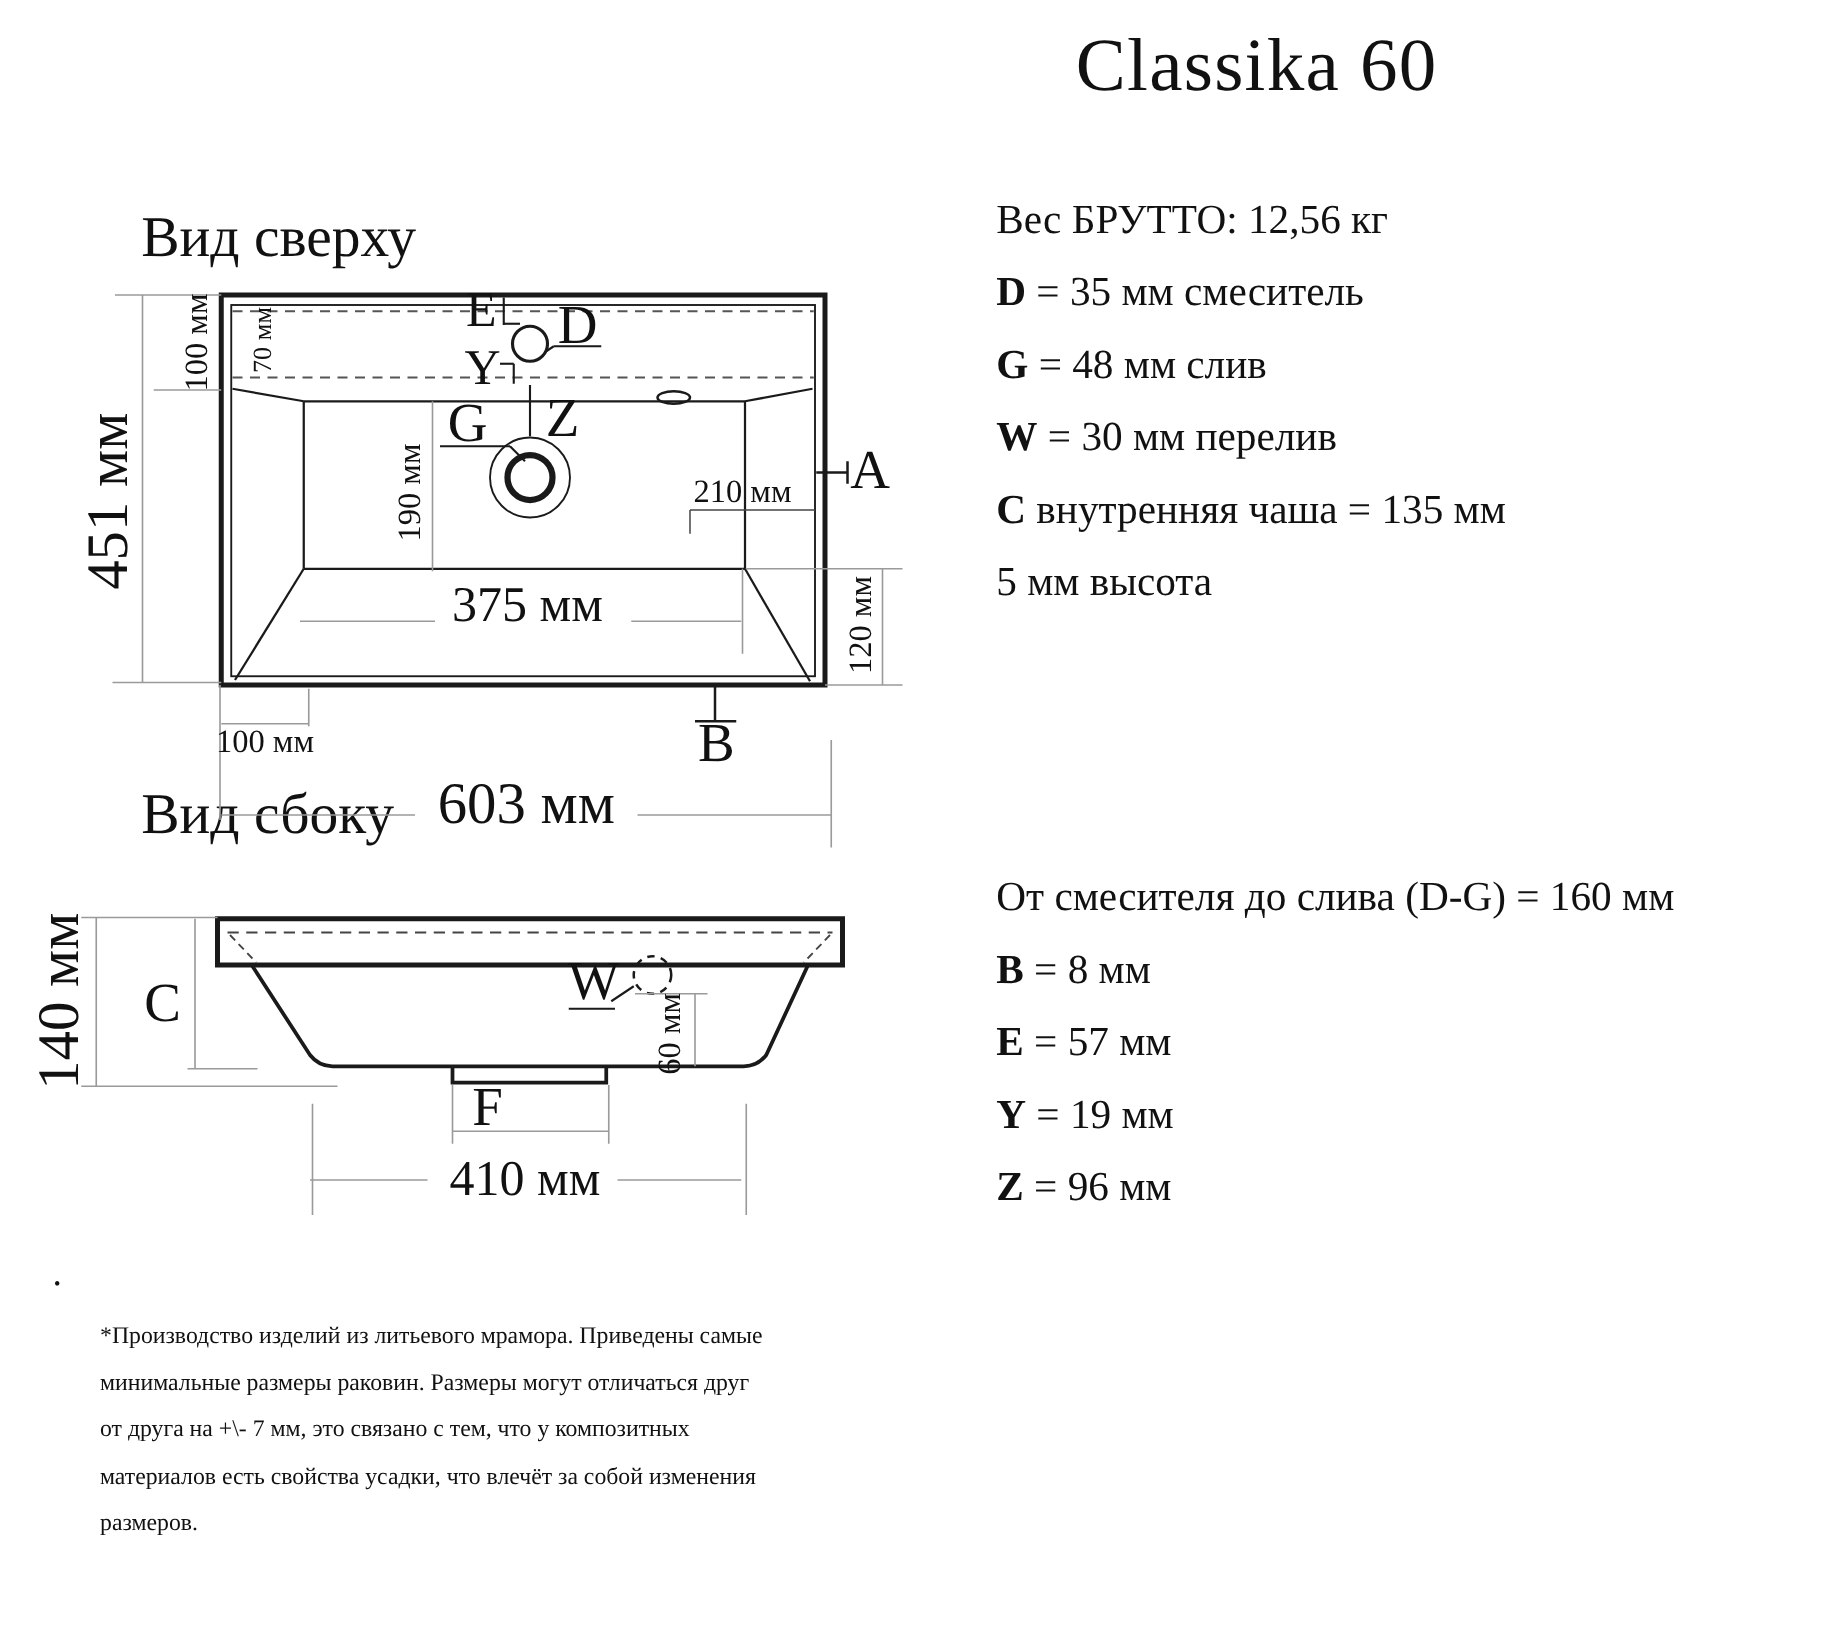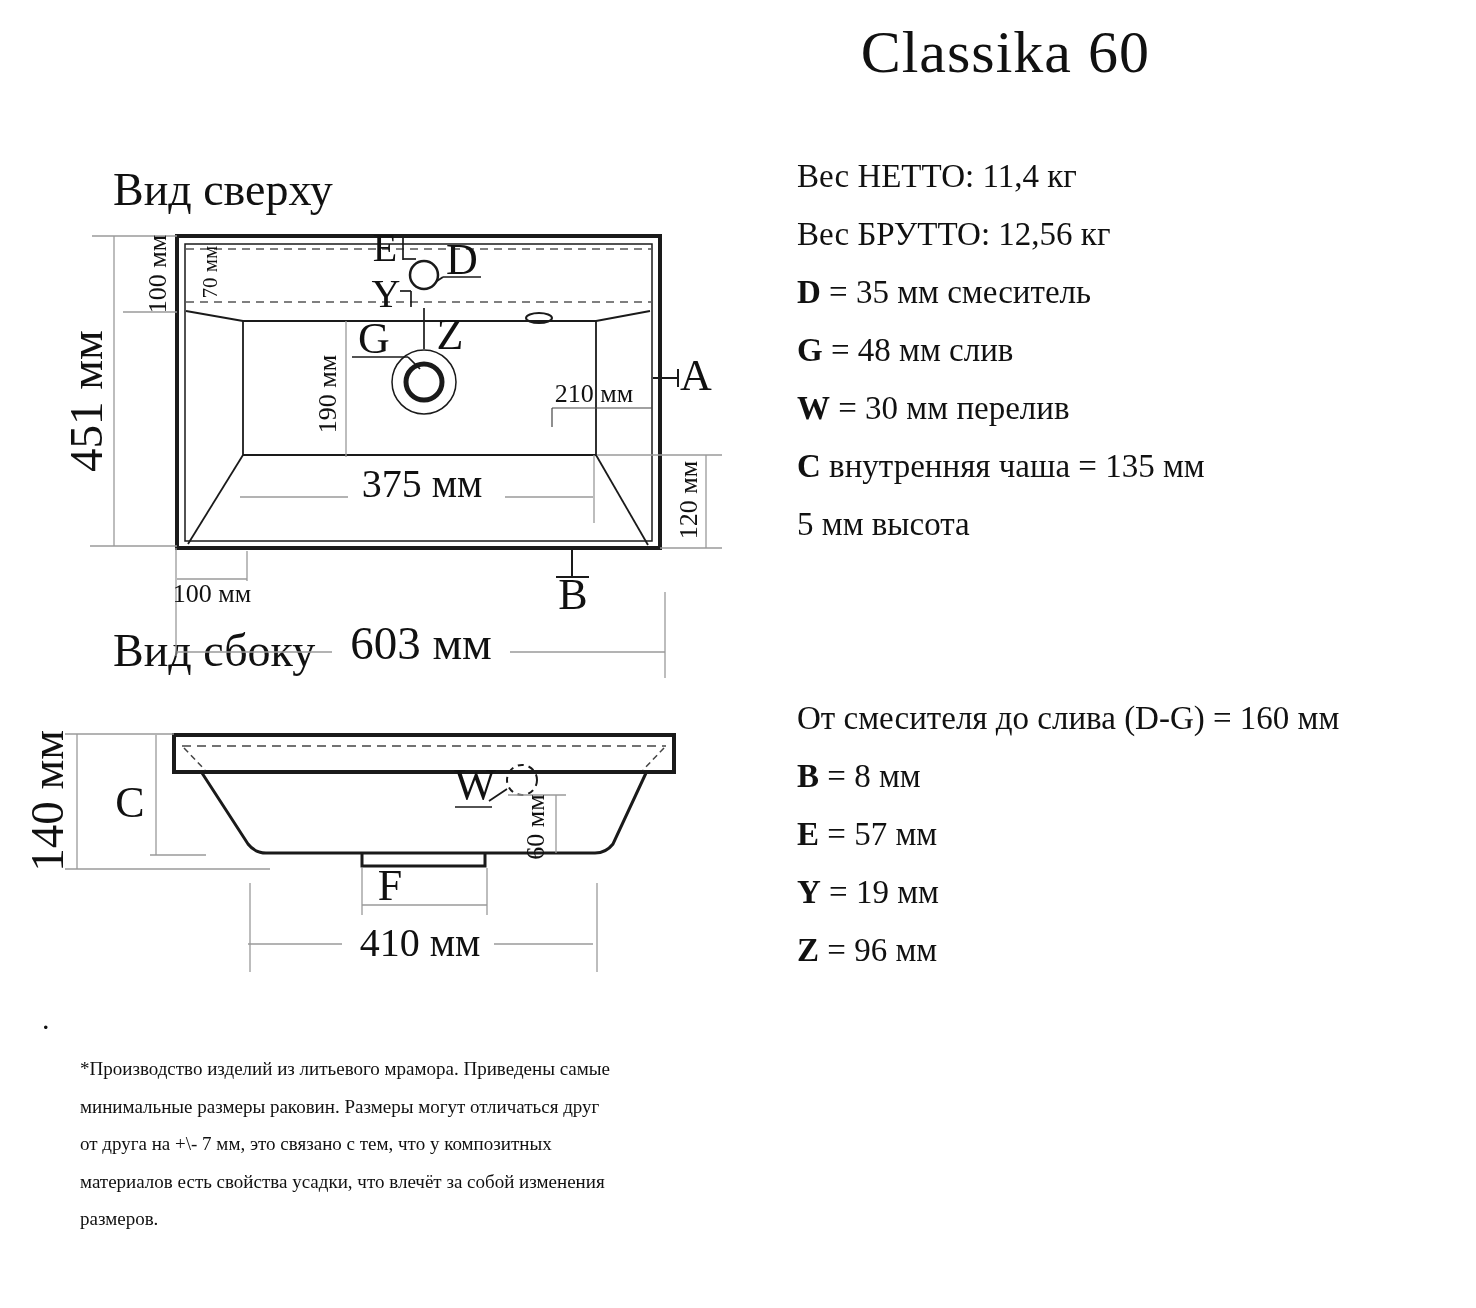--- a/index.html
+++ b/index.html
@@ -146,21 +146,20 @@
     <text x="130" y="807" class="lbl" text-anchor="middle" dominant-baseline="middle">C</text>
     <text x="475" y="789" class="lbl" text-anchor="middle" dominant-baseline="middle">W</text>
     <text x="390" y="890" class="lbl" text-anchor="middle" dominant-baseline="middle">F</text>
     <text x="52" y="801" class="dim-xl" text-anchor="middle" dominant-baseline="middle" transform="rotate(-90 52 801)">140 мм</text>
     <text x="538" y="827" class="dim" text-anchor="middle" dominant-baseline="middle" transform="rotate(-90 538 827)">60 мм</text>
     <text x="420" y="947" class="dim-lg" text-anchor="middle" dominant-baseline="middle">410 мм</text>
   </g>
 </svg>
 
 <div class="abs spec-col" id="specs1">
-  <div><b></b><span>Вес НЕТТО: 11,4 кг</span></div>
   <div><b></b><span>Вес БРУТТО: 12,56 кг</span></div>
   <div><b>D</b><span> = 35 мм смеситель</span></div>
   <div><b>G</b><span> = 48 мм слив</span></div>
   <div><b>W</b><span> = 30 мм перелив</span></div>
   <div><b>C</b><span> внутренняя чаша = 135 мм</span></div>
   <div><b></b><span>5 мм высота</span></div>
 </div>
 
 <div class="abs spec-col" id="specs2">
   <div><b></b><span>От смесителя до слива (D-G) = 160 мм</span></div>

